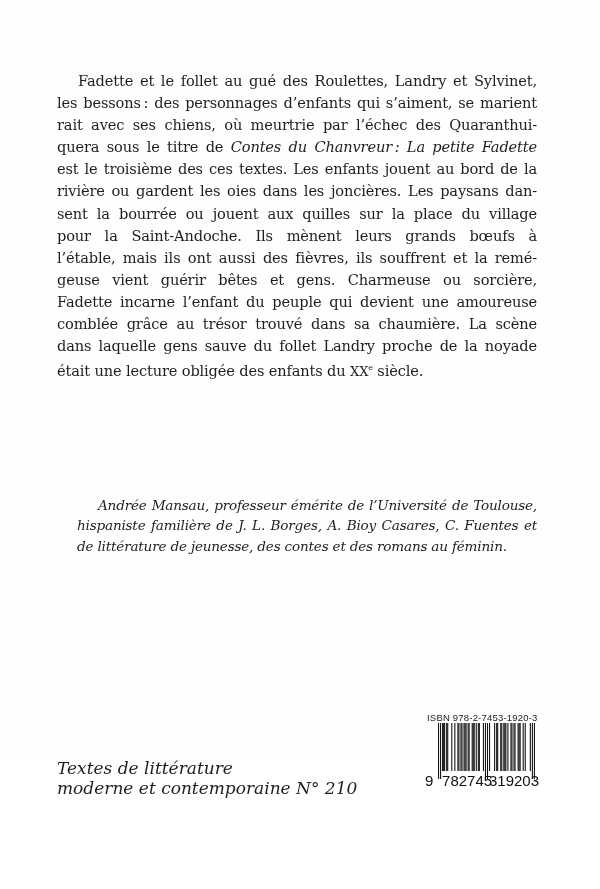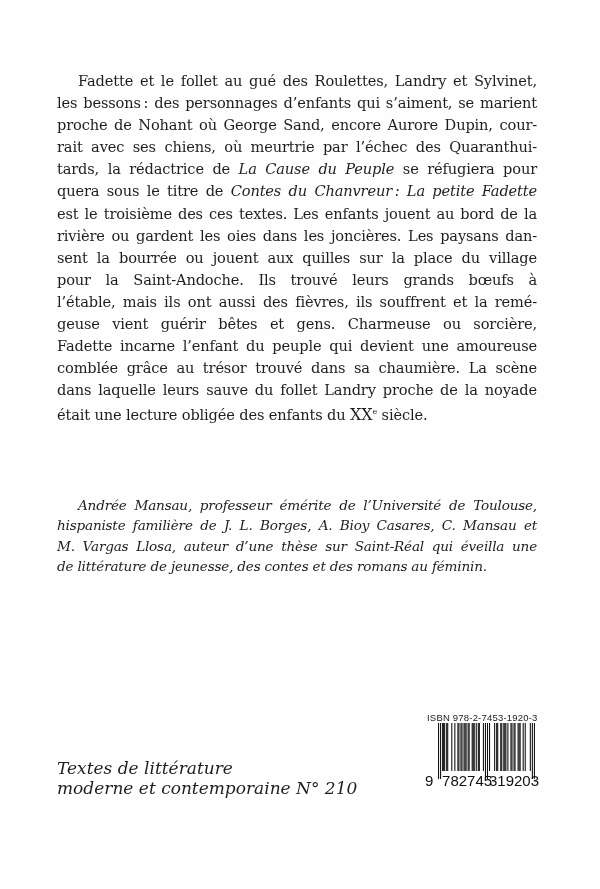--- a/index.html
+++ b/index.html
@@ -4,56 +4,53 @@
 <style>
   html, body { margin:0; padding:0; }
   body { width:600px; height:889px; background:#ffffff; position:relative; overflow:hidden; color:#1e1e1e; }
   .page { position:absolute; left:0; top:0; width:600px; height:760px; background:#fefefe; }
   .blurb { position:absolute; left:57px; top:70px; width:480px; font-family:"DejaVu Serif", serif; font-size:14.6px; line-height:22.1px; text-align:justify; letter-spacing:-0.15px; }
   .blurb .line { display:block; text-align:justify; text-align-last:justify; white-space:nowrap; }
   .blurb .line.first { text-indent:21px; }
   .blurb .line.last { text-align-last:left; }
   .blurb i { font-style:italic; }
   .bio { position:absolute; left:57px; top:495px; width:480px; font-family:"DejaVu Serif", serif; font-style:italic; font-size:13.6px; line-height:20.4px; letter-spacing:-0.2px; }
-  .bio .line { display:block; text-align:justify; text-align-last:justify; white-space:nowrap; }
+  .bio .line { display:block; text-align:justify; text-align-last:justify; white-space:nowrap;margin-left:20px; }
   .bio .line.first { text-indent:21px; }
   .bio .line.last { text-align-last:left; }
   .series { position:absolute; left:57px; top:758px; font-family:"DejaVu Serif", serif; font-style:italic; font-size:17px; line-height:20px; }
   .series div { white-space:nowrap; }
   .isbn-block { position:absolute; left:425px; top:712px; width:115px; }
   .isbn-text { font-family:"Liberation Sans", sans-serif; font-size:9.5px; letter-spacing:0.2px; color:#222; margin-left:2px; white-space:nowrap; }
 </style>
 </head>
 <body>
 
 <div class="page">
 
   <div class="blurb">
     <span class="line first">Fadette et le follet au gué des Roulettes, Landry et Sylvinet,</span>
     <span class="line">les bessons : des personnages d’enfants qui s’aiment, se marient</span>
-    <span class="line">proche de Nohant où George Sand, encore Aurore Dupin, cour-</span>
     <span class="line">rait avec ses chiens, où meurtrie par l’échec des Quaranthui-</span>
-    <span class="line"><span>tards, la rédactrice de </span><i>La Cause du Peuple</i> <span>se réfugiera pour</span></span>
     <span class="line"><span>quera sous le titre de </span><i>Contes du Chanvreur : La petite Fadette</i></span>
     <span class="line">est le troisième des ces textes. Les enfants jouent au bord de la</span>
     <span class="line">rivière ou gardent les oies dans les joncières. Les paysans dan-</span>
     <span class="line">sent la bourrée ou jouent aux quilles sur la place du village</span>
-    <span class="line">pour la Saint-Andoche. Ils trouvé leurs grands bœufs à</span>
+    <span class="line">pour la Saint-Andoche. Ils mènent leurs grands bœufs à</span>
     <span class="line">l’étable, mais ils ont aussi des fièvres, ils souffrent et la remé-</span>
     <span class="line">geuse vient guérir bêtes et gens. Charmeuse ou sorcière,</span>
     <span class="line">Fadette incarne l’enfant du peuple qui devient une amoureuse</span>
     <span class="line">comblée grâce au trésor trouvé dans sa chaumière. La scène</span>
-    <span class="line">dans laquelle leurs sauve du follet Landry proche de la noyade</span>
-    <span class="line last"><span>était une lecture obligée des enfants du </span><span style="font-variant:small-caps;font-size:16px">XX</span><sup style="font-size:8px">e</sup> <span>siècle.</span></span>
+    <span class="line">dans laquelle gens sauve du follet Landry proche de la noyade</span>
+    <span class="line last"><span>était une lecture obligée des enfants du </span><span style="font-variant:small-caps;font-size:13px">XX</span><sup style="font-size:8px">e</sup> <span>siècle.</span></span>
   </div>
 
   <div class="bio">
     <span class="line first">Andrée Mansau, professeur émérite de l’Université de Toulouse,</span>
-    <span class="line">hispaniste familière de J. L. Borges, A. Bioy Casares, C. Mansau et</span>
-    <span class="line">M. Vargas Llosa, auteur d’une thèse sur Saint-Réal qui éveilla une</span>
+    <span class="line">hispaniste familière de J. L. Borges, A. Bioy Casares, C. Fuentes et</span>
     <span class="line last">de littérature de jeunesse, des contes et des romans au féminin.</span>
   </div>
 
   <div class="series">
     <div>Textes de littérature</div>
     <div>moderne et contemporaine N° 210</div>
   </div>
 
   <div class="isbn-block">
     <div class="isbn-text">ISBN  978-2-7453-1920-3</div>

